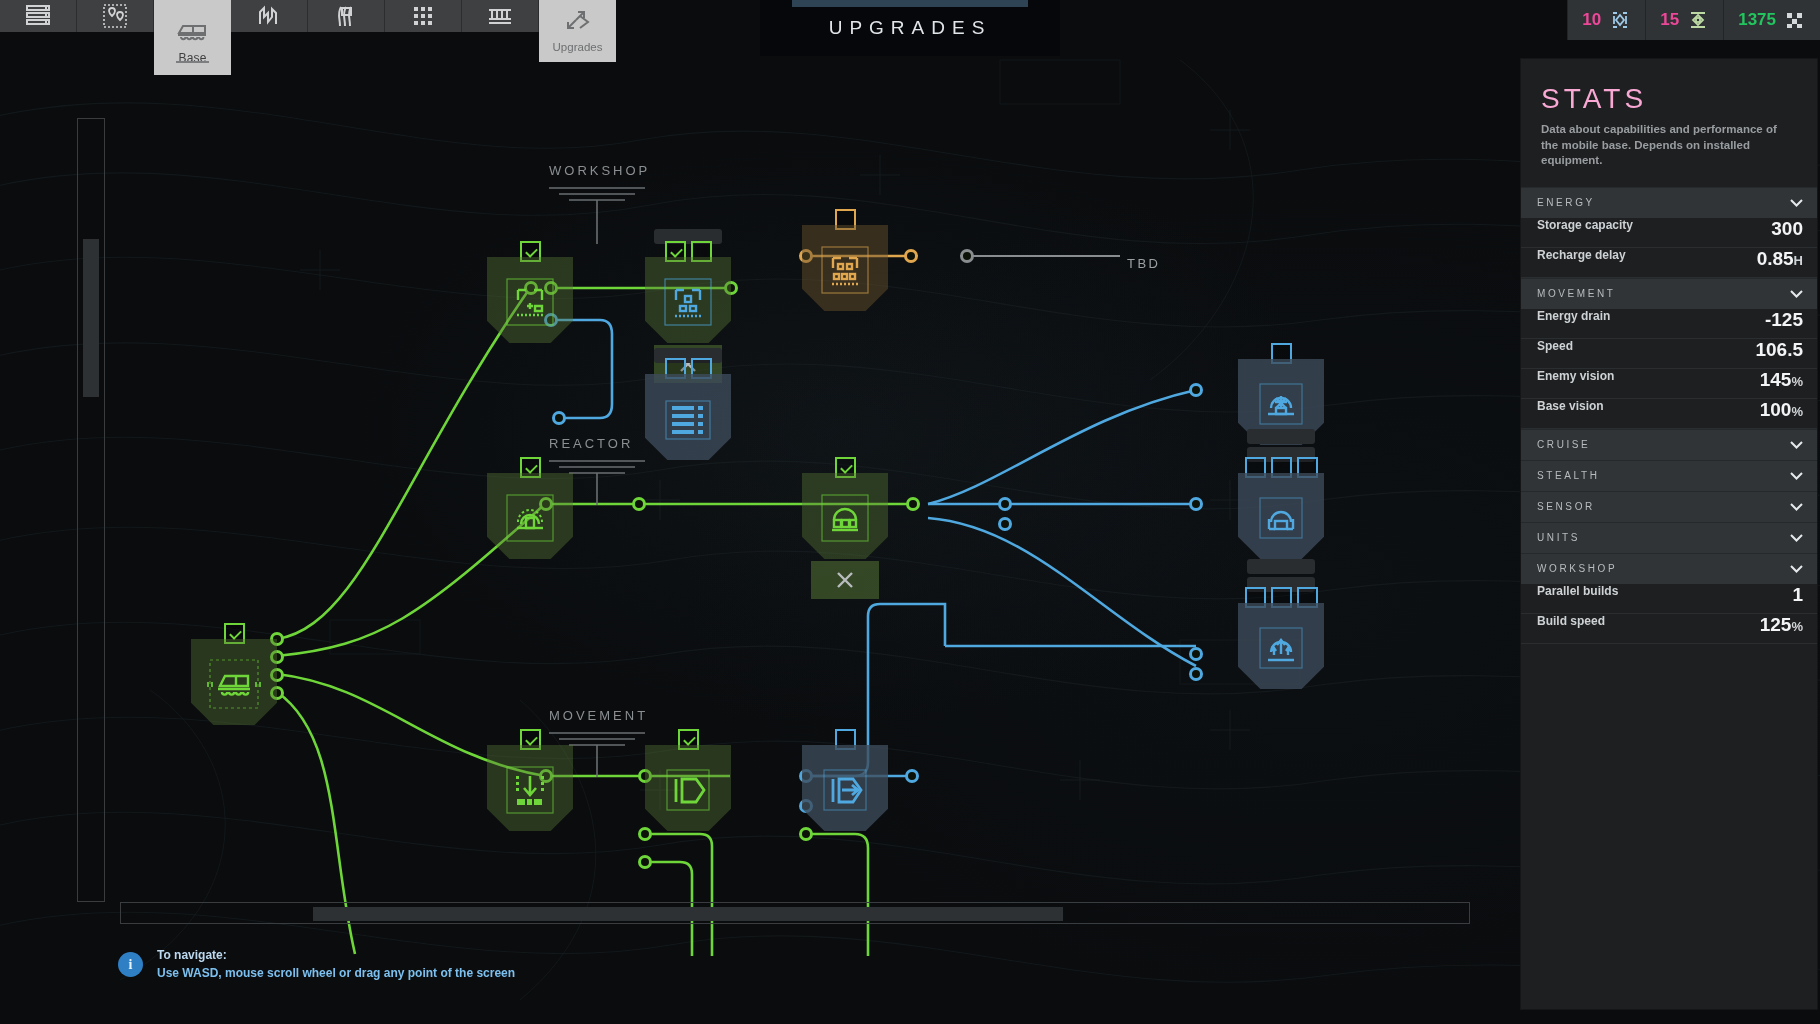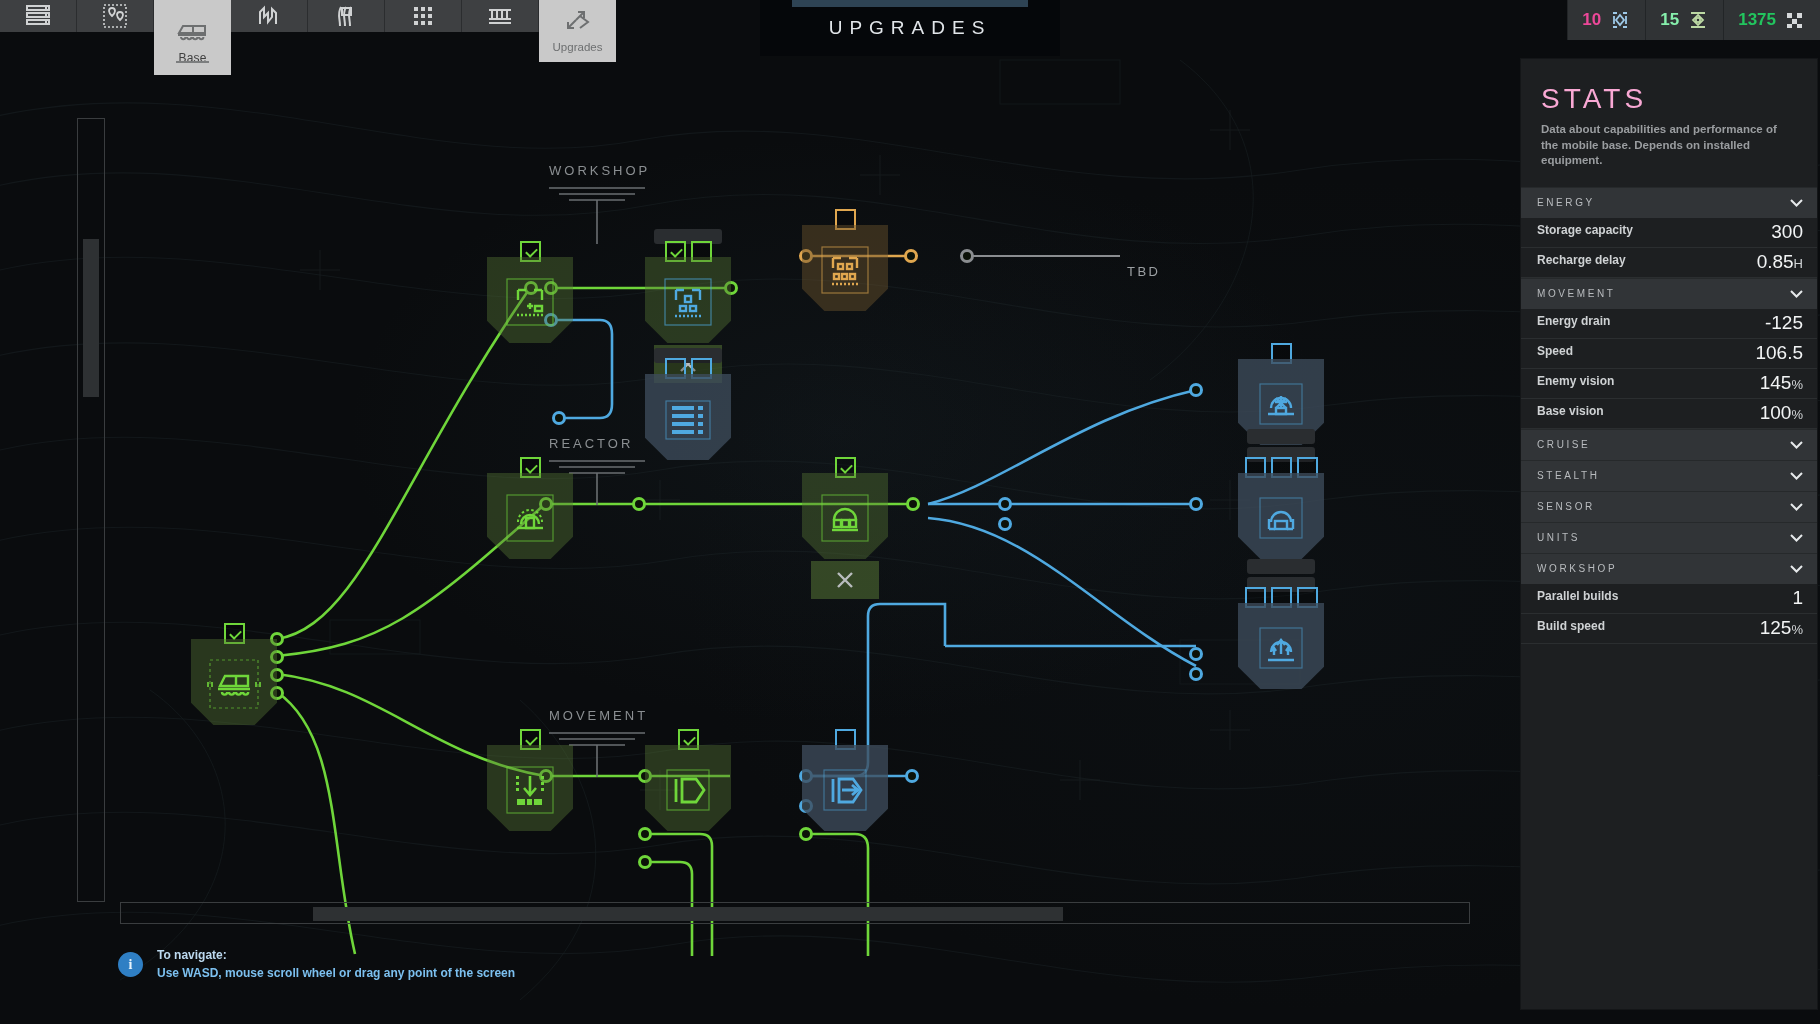--- a/index.html
+++ b/index.html
@@ -56,45 +56,45 @@
   .page-title { font-size:19px; letter-spacing:7px; color:#e2e6ea; font-weight:400; }
 
   
   .resources { position:absolute; top:0; right:0; height:40px; display:flex; }
   .res {
     display:flex; align-items:center; gap:8px; padding:0 14px; height:40px;
     background:#303335; border-left:1px solid #222527;
   }
   .res .val { font-size:17px; font-weight:700; }
   .res.blue .val { color:#ec4899; }
-  .res.green .val { color:#86efac; }
+  .res.green .val { color:#ec4899; }
   .res.white .val { color:#22c55e; }
 
   
   .stats-panel {
     position:absolute; top:58px; right:2px; width:298px; height:952px;
     background:#1d1f21; border:1px solid #141618;
   }
   .stats-head { padding:24px 20px 18px 20px; }
   .stats-title { font-size:28px; letter-spacing:4px; color:#f9a8d4; font-weight:300; }
   .stats-sub { margin-top:7px; font-size:11.5px; line-height:1.35; color:#9a9da0; font-weight:700; }
   .stat-group {
     display:flex; align-items:center; justify-content:space-between;
     height:31px; padding:0 14px 0 16px; background:#313437;
     border-top:1px solid #26292b;
   }
   .stat-group .gname { font-size:10px; letter-spacing:2.6px; color:#b9bcbf; }
   .chev { width:13px; height:8px; }
   .stat-row {
-    display:flex; align-items:center; justify-content:space-between;
+    display:flex; align-items:flex-start; justify-content:space-between;
     height:30px; padding:0 14px 0 16px; margin:0 0 0 0;
     border-bottom:1px solid #2b2e30; background:#1d1f21;
   }
   .stat-row .sname { font-size:12px; color:#cfd2d4; font-weight:700; padding-bottom:5px; }
-  .stat-row .sval { font-size:19px; color:#f2f4f5; font-weight:400; padding-bottom:1px; }
+  .stat-row .sval { font-size:19px; color:#f2f4f5; font-weight:700; padding-bottom:1px; }
   .stat-row .sval .unit { font-size:13px; color:#d2d5d7; }
 
   
   .tree { position:absolute; top:56px; left:0; width:1490px; height:910px; }
   .tree svg.links { position:absolute; top:0; left:0; width:1490px; height:910px; overflow:visible; }
 
   .sec-label { position:absolute; color:#8b8f92; font-size:13px; letter-spacing:3px; }
   .sec-deco { position:absolute; }
 
   
@@ -418,21 +418,21 @@
     </svg>
 
     <div class="sec-label" style="left:549px; top:652px;">MOVEMENT</div>
     <svg class="sec-deco" style="left:549px; top:673px;" width="96" height="48" aria-hidden="true">
       <g stroke="#6a6e71" stroke-width="1.6">
           <path d="M0 4 H96 M10 10 H86 M20 16 H76"></path>
           <path d="M48 16 V48"></path>
         </g>
     </svg>
 
-    <div class="tbd-label" style="left:1127px; top:208px;">TBD</div>
+    <div class="tbd-label" style="left:1127px; top:200px;">TBD</div>
 
     <div class="node green" style="left:191px; top:583px;">
       <div class="badge-row">
         <div class="badge check"></div>
       </div>
       <div class="plate">
         <svg class="glyph" width="56" height="56" viewBox="0 0 56 56">
           <rect x="4" y="4" width="48" height="48" fill="none" stroke="#6fd63a" stroke-width="1.2" stroke-dasharray="3 3" opacity=".6"></rect>
           <g fill="none" stroke="#6fd63a" stroke-width="2.4">
             <path d="M14 30 L19 20 H42 V30 Z"></path>

